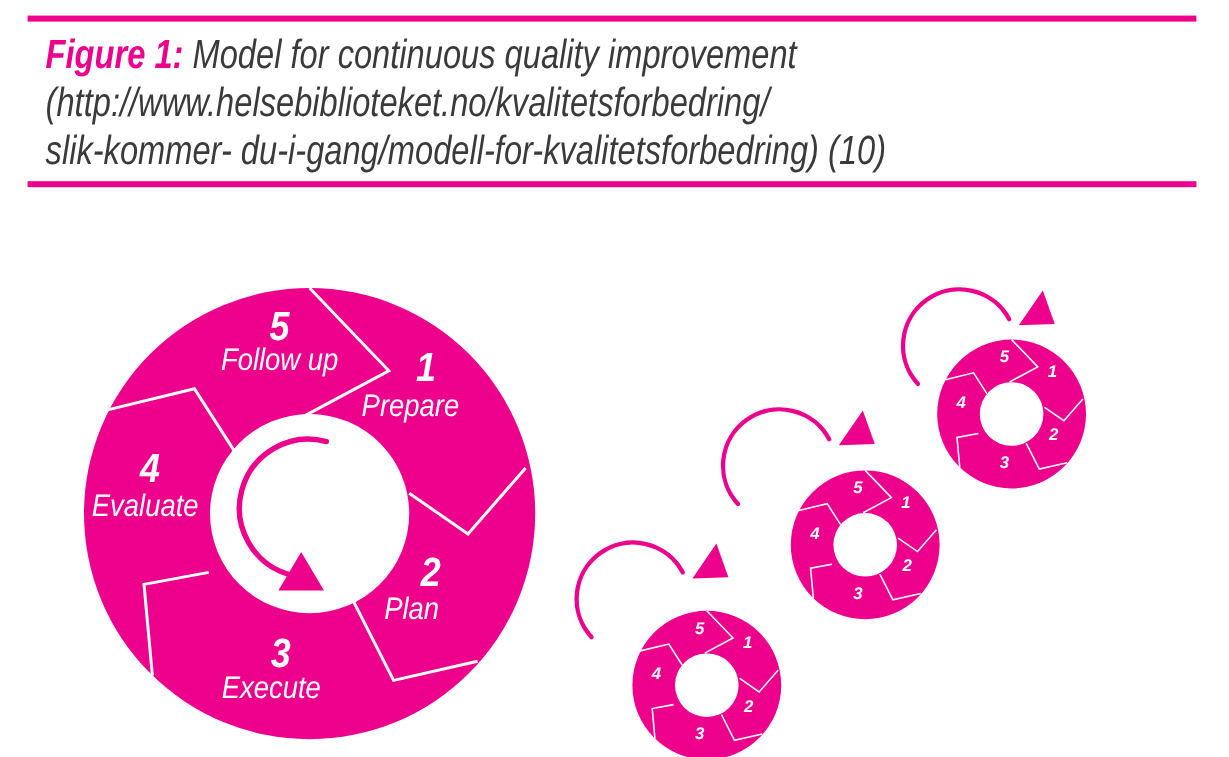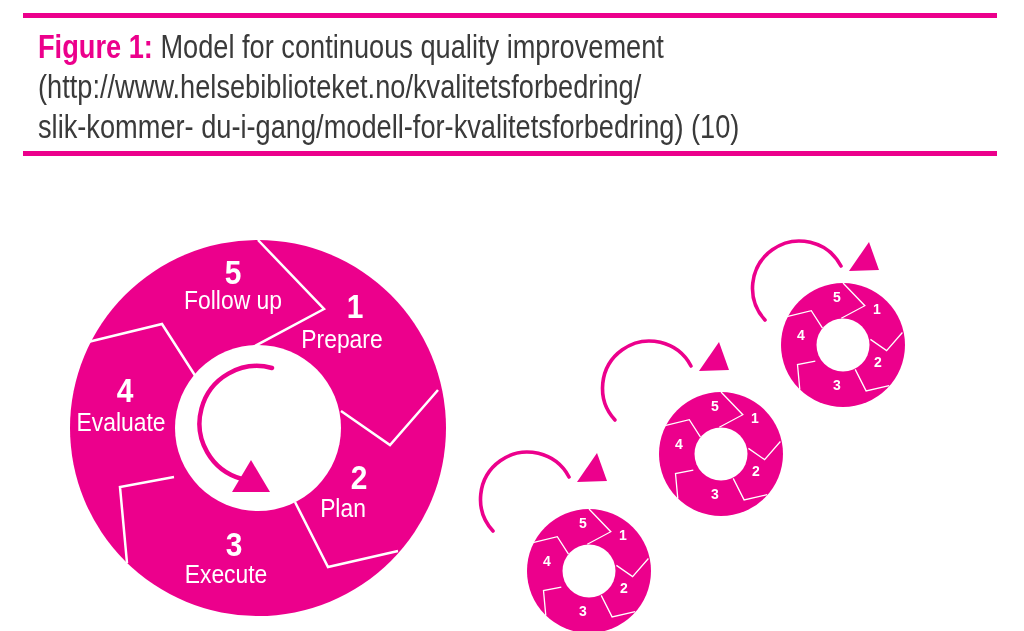--- a/index.html
+++ b/index.html
@@ -1,19 +1,19 @@
 <!DOCTYPE html>
 <html style="--accent: #EC008C; --text: #3A3A3A; --bg: #FFFFFF;"><head>
 <meta charset="utf-8">
 <style>
   :root { --accent:#EC008C; --text:#3A3A3A; --bg:#FFFFFF; }
   * { margin:0; padding:0; box-sizing:border-box; }
   html,body { width:1024px; height:631px; background:var(--bg); overflow:hidden;
               font-family:"Liberation Sans","DejaVu Sans",sans-serif; }
-  .page { position:relative; width:1024px; height:631px; background:var(--bg); }
+  .page { position:relative; width:1024px; height:631px; background:var(--bg);font-style:italic; }
 
   .rule { position:absolute; left:23px; width:974px; height:5px; background:var(--accent); }
   .rule-top { top:13px; }
   .rule-bottom { top:151px; }
 
   .caption { position:absolute; left:38px; top:26px; width:1200px;
              font-size:34px; line-height:40px; color:var(--text);
              transform:scaleX(0.80); transform-origin:0 0; white-space:nowrap; }
   .caption .fig-label { color:var(--accent); font-weight:bold; }
 

